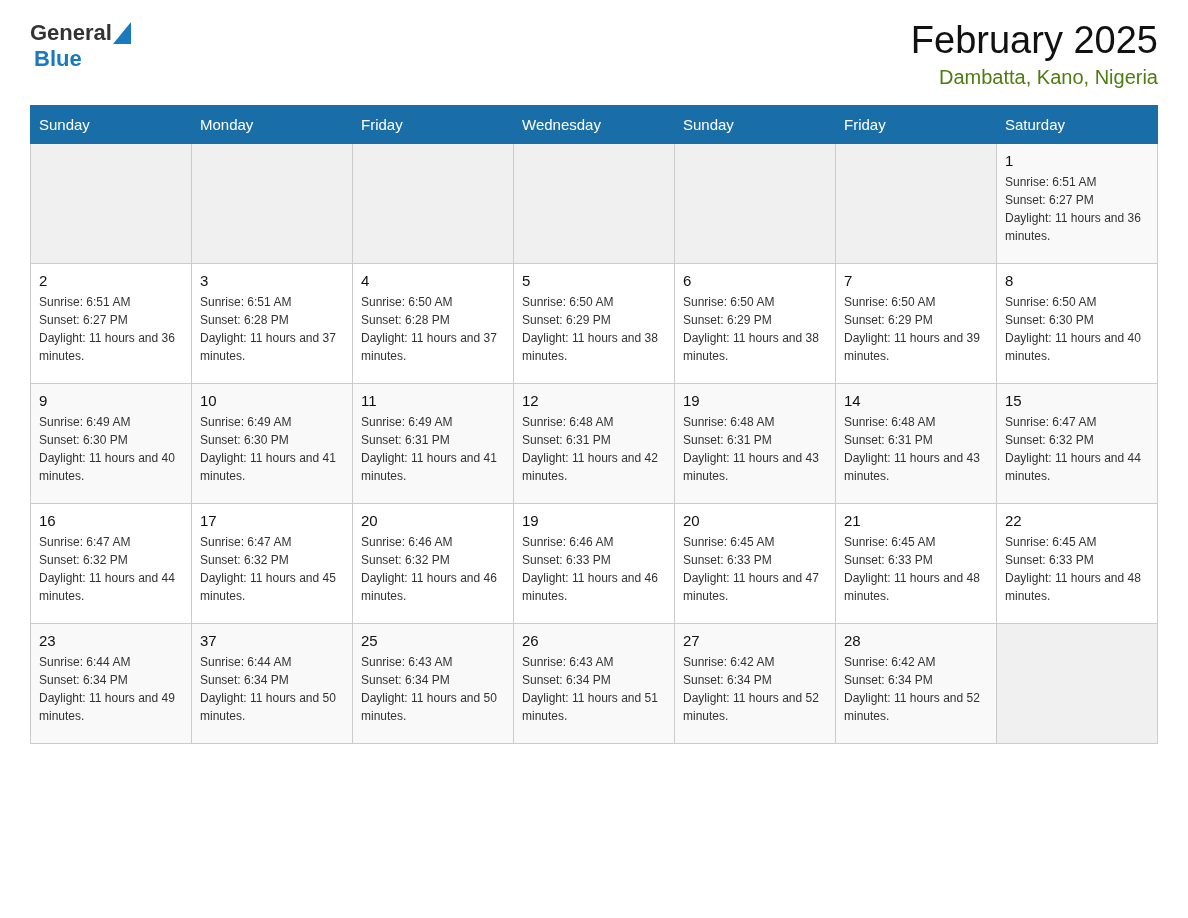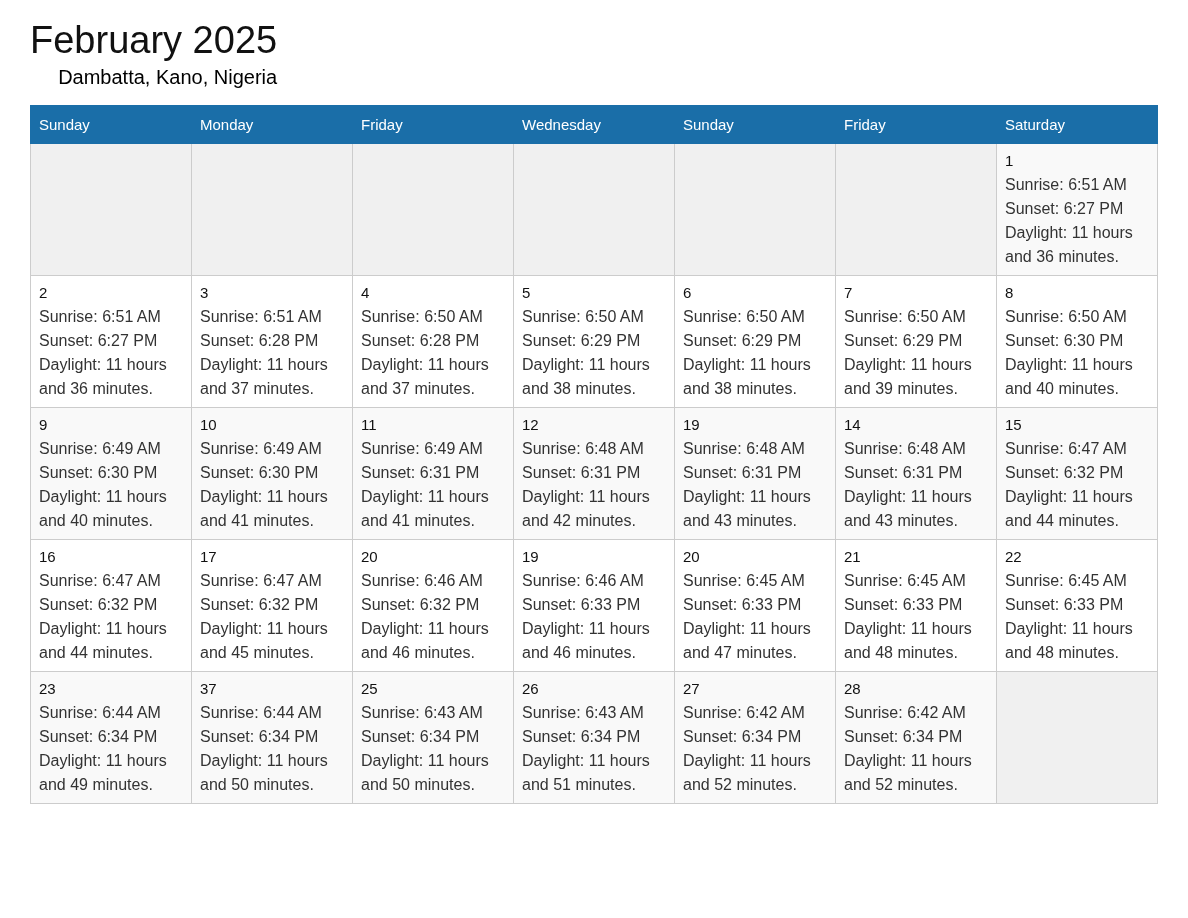--- a/index.html
+++ b/index.html
@@ -34,21 +34,21 @@
       text-align: right;
     }
     .calendar-title {
       font-size: 38px;
       font-weight: normal;
       color: #111;
       line-height: 1.1;
     }
     .calendar-subtitle {
       font-size: 20px;
-      color: #000000;
+      color: #4d7c0f;
       margin-top: 4px;
     }
     table {
       width: 100%;
       border-collapse: collapse;
       table-layout: fixed;
     }
     thead tr th {
       background-color: #1a6ea8;
       color: #fff;
@@ -68,38 +68,51 @@
       min-height: 100px;
       height: 120px;
     }
     .day-number {
       font-size: 15px;
       color: #111;
       margin-bottom: 4px;
       display: block;
     }
     .day-info {
-      font-size: 16px;
+      font-size: 12px;
       color: #333;
       line-height: 1.5;
     }
     tbody tr:nth-child(odd) td {
       background-color: #f9f9f9;
     }
     tbody tr:nth-child(even) td {
       background-color: #fff;
     }
     .empty-cell {
       background-color: #f0f0f0 !important;
     }
   </style>
 </head>
 <body>
 
 <div class="header-area">
+  <div class="logo">
+    <div class="logo-wrapper">
+      <div class="logo-line1">
+        <span style="font-size:22px;font-weight:bold;color:#333;">General</span>
+        <svg width="18" height="22" viewBox="0 0 18 22" style="margin:0 1px;">
+          <polygon points="0,22 18,0 18,22" fill="#1a7abf"></polygon>
+        </svg>
+      </div>
+      <div>
+        <span style="font-size:22px;font-weight:bold;color:#1a7abf;margin-left:4px;">Blue</span>
+      </div>
+    </div>
+  </div>
   <div class="title-area">
     <div class="calendar-title">February 2025</div>
     <div class="calendar-subtitle">Dambatta, Kano, Nigeria</div>
   </div>
 </div>
 
 <table>
   <thead>
     <tr>
     <th>Sunday</th>

